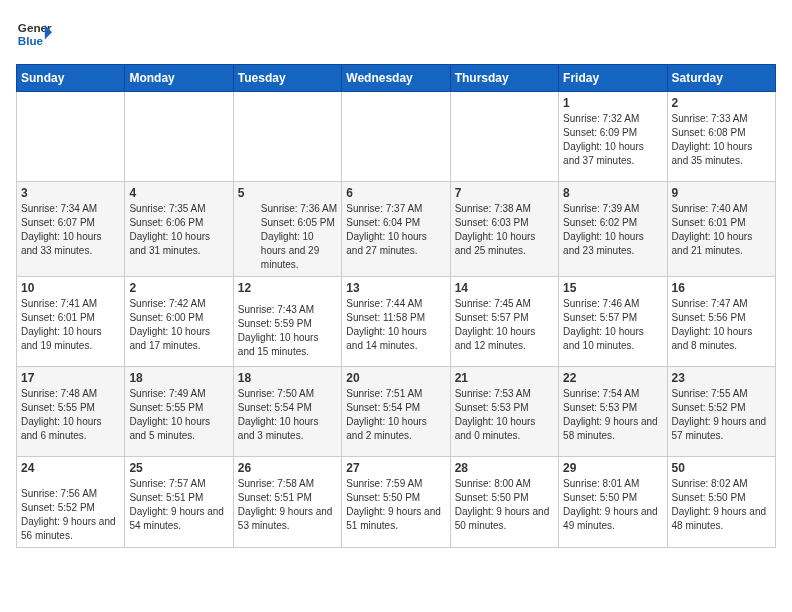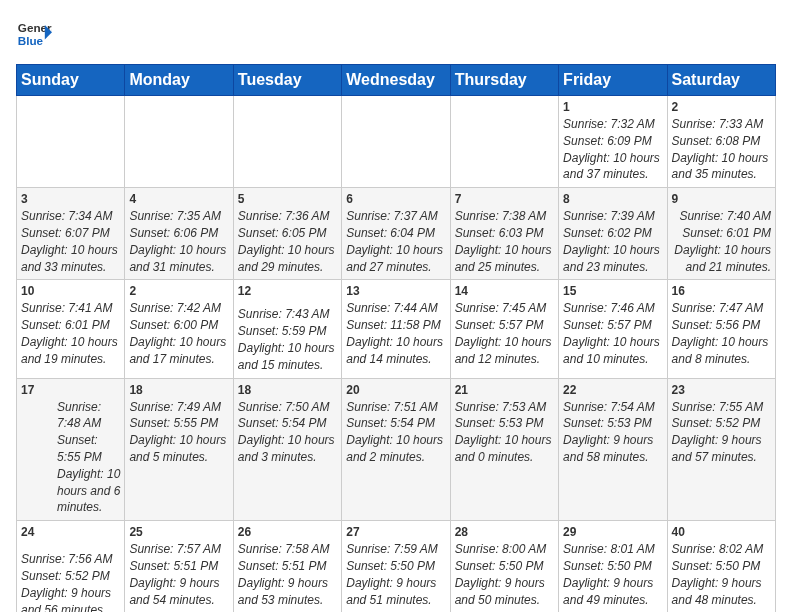--- a/index.html
+++ b/index.html
@@ -36,21 +36,21 @@
       color: #555;
     }
     .calendar {
       width: 100%;
       border-collapse: collapse;
       table-layout: fixed;
     }
     .calendar thead th {
       background: #1565c0;
       color: #fff;
-      font-size: 16px;
+      font-size: 12px;
       font-weight: bold;
       padding: 6px 4px;
       text-align: left;
       border: 1px solid #0d47a1;
     }
     .calendar tbody td {
       border: 1px solid #ccc;
       vertical-align: top;
       padding: 4px;
       font-size: 10px;
@@ -61,24 +61,23 @@
     .calendar tbody tr:nth-child(even) td {
       background: #f5f5f5;
     }
     .day-number {
       font-size: 12px;
       font-weight: bold;
       display: block;
       margin-bottom: 2px;
     }
     .day-info {
-      font-size: 12px;
+      font-size: 10px;
       line-height: 1.4;
       color: #333;
-      font-style: italic;
     }
     .empty-cell { background: #fff !important; }
   </style>
 </head>
 <body>
 
 <div class="header">
   <div class="logo">
     <svg class="logo-icon" viewBox="0 0 40 40">
       <text x="2" y="18" font-size="13" font-weight="bold" fill="#333">General</text>
@@ -132,21 +131,21 @@
 Daylight: 10 hours and 33 minutes.</div>
         </td>
         <td>
           <span class="day-number">4</span>
           <div class="day-info" style="white-space: pre-line;">Sunrise: 7:35 AM
 Sunset: 6:06 PM
 Daylight: 10 hours and 31 minutes.</div>
         </td>
         <td>
           <span class="day-number">5</span>
-          <div class="day-info" style="white-space: pre-line;">Sunrise: 7:36 AM
+          <div class="day-info" style="white-space: pre-line; margin-left: 23px;">Sunrise: 7:36 AM
 Sunset: 6:05 PM
 Daylight: 10 hours and 29 minutes.</div>
         </td>
         <td>
           <span class="day-number">6</span>
           <div class="day-info" style="white-space: pre-line;">Sunrise: 7:37 AM
 Sunset: 6:04 PM
 Daylight: 10 hours and 27 minutes.</div>
         </td>
         <td>
@@ -156,21 +155,21 @@
 Daylight: 10 hours and 25 minutes.</div>
         </td>
         <td>
           <span class="day-number">8</span>
           <div class="day-info" style="white-space: pre-line;">Sunrise: 7:39 AM
 Sunset: 6:02 PM
 Daylight: 10 hours and 23 minutes.</div>
         </td>
         <td>
           <span class="day-number">9</span>
-          <div class="day-info" style="white-space: pre-line; text-align: right;">Sunrise: 7:40 AM
+          <div class="day-info" style="white-space: pre-line;">Sunrise: 7:40 AM
 Sunset: 6:01 PM
 Daylight: 10 hours and 21 minutes.</div>
         </td>
       </tr>
       <tr>
         <td>
           <span class="day-number">10</span>
           <div class="day-info" style="white-space: pre-line;">Sunrise: 7:41 AM
 Sunset: 6:01 PM
 Daylight: 10 hours and 19 minutes.</div>
@@ -208,21 +207,21 @@
         <td>
           <span class="day-number">16</span>
           <div class="day-info" style="white-space: pre-line;">Sunrise: 7:47 AM
 Sunset: 5:56 PM
 Daylight: 10 hours and 8 minutes.</div>
         </td>
       </tr>
       <tr>
         <td>
           <span class="day-number">17</span>
-          <div class="day-info" style="white-space: pre-line; margin-left: 36px;">Sunrise: 7:48 AM
+          <div class="day-info" style="white-space: pre-line;">Sunrise: 7:48 AM
 Sunset: 5:55 PM
 Daylight: 10 hours and 6 minutes.</div>
         </td>
         <td>
           <span class="day-number">18</span>
           <div class="day-info" style="white-space: pre-line;">Sunrise: 7:49 AM
 Sunset: 5:55 PM
 Daylight: 10 hours and 5 minutes.</div>
         </td>
         <td>
@@ -287,20 +286,20 @@
 Sunset: 5:50 PM
 Daylight: 9 hours and 50 minutes.</div>
         </td>
         <td>
           <span class="day-number">29</span>
           <div class="day-info" style="white-space: pre-line;">Sunrise: 8:01 AM
 Sunset: 5:50 PM
 Daylight: 9 hours and 49 minutes.</div>
         </td>
         <td>
-          <span class="day-number">40</span>
+          <span class="day-number">50</span>
           <div class="day-info" style="white-space: pre-line;">Sunrise: 8:02 AM
 Sunset: 5:50 PM
 Daylight: 9 hours and 48 minutes.</div>
         </td>
       </tr>
     </tbody>
 </table>
 
 </body></html>

